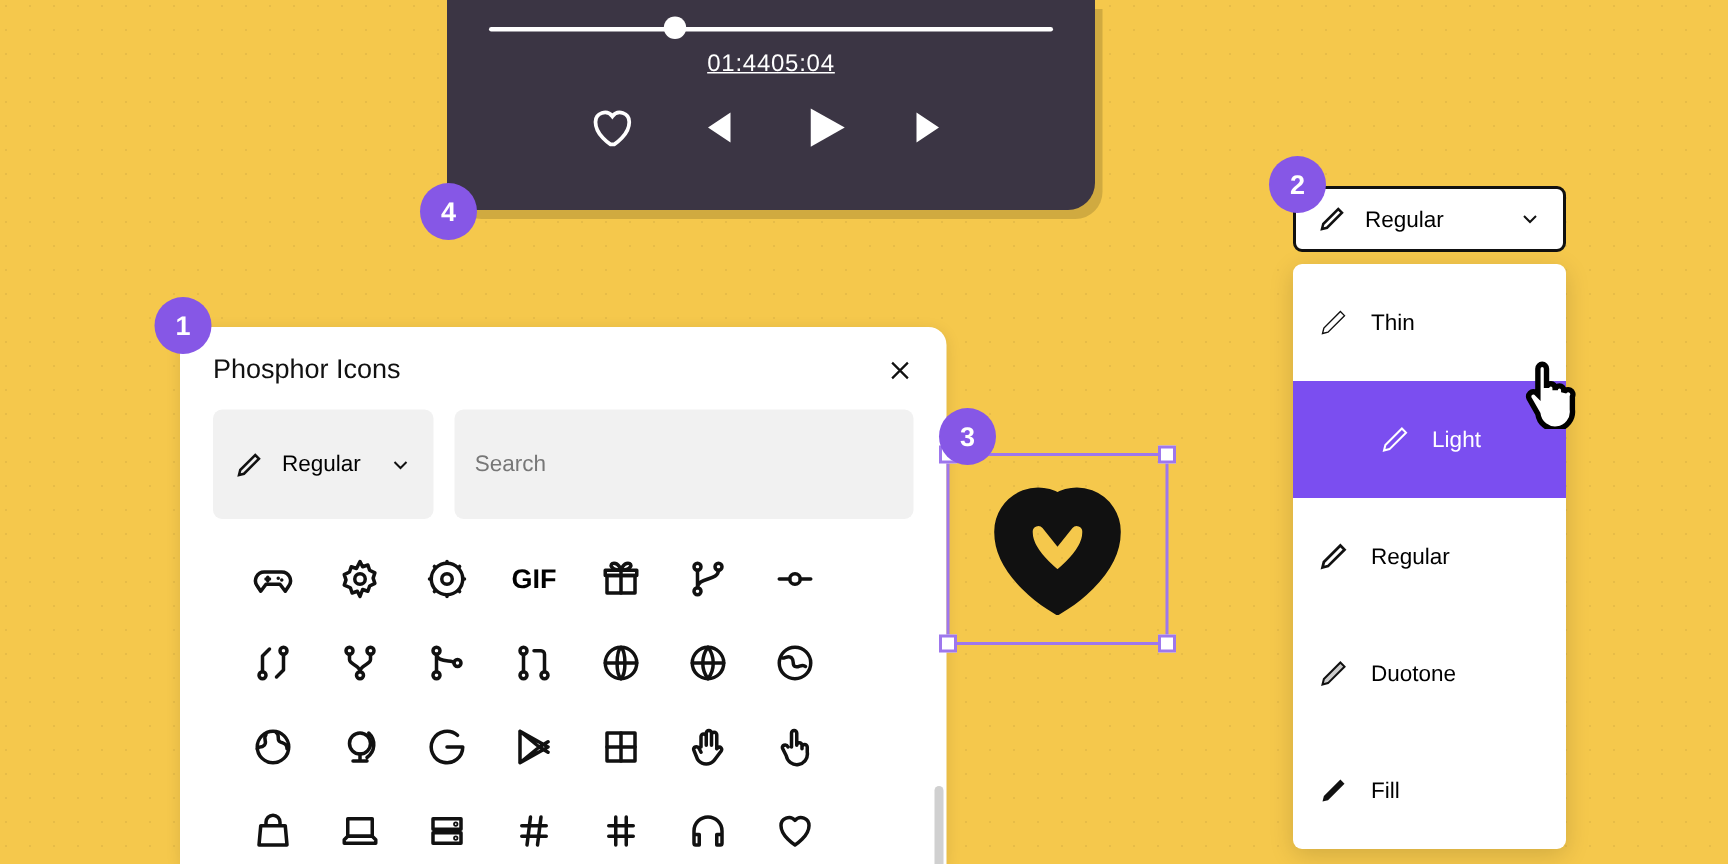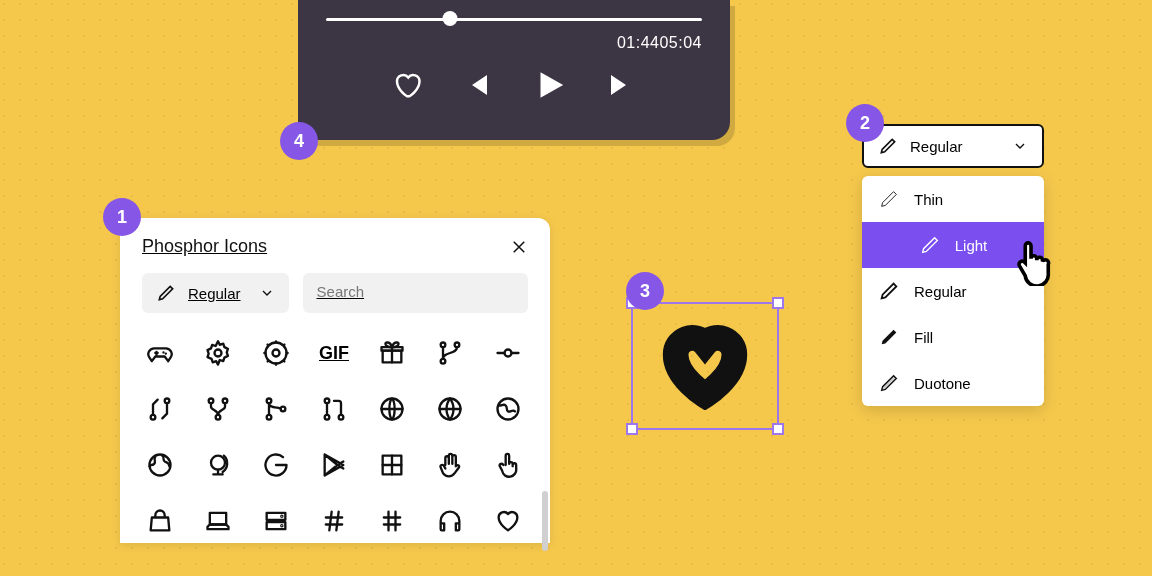--- a/index.html
+++ b/index.html
@@ -41,52 +41,51 @@
   .track { position: relative; height: 18px; margin-top: 2px; }
   .track-line {
     position: absolute; top: 8px; left: 0; right: 0;
     height: 3px; background: #fff; border-radius: 3px;
   }
   .track-knob {
     position: absolute; top: 1px; left: 33%;
     width: 15px; height: 15px; background: #fff; border-radius: 50%;
     transform: translateX(-50%);
   }
-  .time-row { display: flex; justify-content: flex-end; font-size: 16px; margin-top: 6px; letter-spacing: 0.5px;}
+  .time-row { display: flex; justify-content: center; font-size: 16px; margin-top: 6px; letter-spacing: 0.5px; text-decoration: underline;}
   .controls { display: flex; justify-content: center; gap: 40px; margin-top: 16px; align-items: center;}
   .ctrl-icon { width: 30px; height: 30px; fill: #fff; cursor: pointer; }
   .ctrl-big { width: 34px; height: 34px; }
   
   .panel {
     position: absolute;
     left: 120px; top: 218px;
-    width: 430px;
+    width: 511px;
     background: #fff;
     border-radius: 12px 12px 0 0;
     box-shadow: 0 2px 10px rgba(0,0,0,0.1);
     padding-bottom: 0;
-    text-decoration: underline;
   }
   .panel-head { display: flex; justify-content: space-between; align-items: center; padding: 18px 22px 12px; }
   .panel-title { font-size: 18px; color: #111; }
   .close-x { width: 18px; height: 18px; cursor: pointer; }
   .panel-filters { display: flex; gap: 14px; padding: 4px 22px 18px; }
   .weight-select {
     display: flex; align-items: center; gap: 12px;
     background: #f1f1f1; border-radius: 6px;
     padding: 10px 14px; font-size: 15px; cursor: pointer;
   }
   .pencil-sm { width: 20px; height: 20px; stroke: #111; fill: none; stroke-width: 2; }
   .chev { width: 16px; height: 16px; stroke: #111; fill: none; stroke-width: 2; margin-left: 6px; }
   .search-pill {
     flex: 1;
     background: #f1f1f1; border-radius: 6px;
-    padding: 10px 14px; font-size: 15px; color: #777;
-  }
-  .grid-wrap { position: relative; padding: 0 18px 0 18px; }
+    padding: 28px 14px; font-size: 15px; color: #777;
+  }
+  .grid-wrap { position: relative; padding: 0 18px 0 40px; }
   .icon-grid { display: grid; grid-template-columns: repeat(7, 44px); gap: 12px 14px; }
   .icon-cell { width: 44px; height: 44px; display: flex; align-items: center; justify-content: center; cursor: pointer;}
   .icon-cell svg { width: 28px; height: 28px; fill: none; stroke: #111; stroke-width: 2; stroke-linecap: round; stroke-linejoin: round;}
   .scroll-thumb {
     position: absolute; right: 2px; top: 160px;
     width: 6px; height: 60px; background: #d0d0d0; border-radius: 3px;
   }
   .gif-text { font-weight: 700; font-size: 18px; font-family: sans-serif; }
   
   .heart-sel {
@@ -106,21 +105,21 @@
     font-size: 15px; cursor: pointer;
   }
   .sp-head-left { display:flex; align-items:center; gap:12px;}
   .sp-list {
     margin-top: 8px;
     background: #fff; border-radius: 6px;
     box-shadow: 0 4px 16px rgba(0,0,0,0.15);
     overflow: hidden;
   }
   .sp-item {
-    padding: 12px 16px; display: flex; align-items: center; gap: 14px;
+    padding: 28px 16px; display: flex; align-items: center; gap: 14px;
     font-size: 15px; cursor: pointer;
   }
   .sp-item.active { background: #7b4ef0; color: #fff; justify-content: center; }
   .sp-item svg.pencil { width: 22px; height: 22px; }
   .cursor {
     position: absolute; left: 1008px; top: 240px; width: 46px; height: 46px; z-index:25;
   }
   .cursor svg { width: 100%; height: 100%; fill: #fff; stroke: #000; stroke-width: 2.5; }
 </style>
 </head>
@@ -395,29 +394,29 @@
       <span>Light</span>
     </div>
     <div class="sp-item">
       <svg class="pencil" viewBox="0 0 24 24">
           <path d="M4 20l4-1 12-12-3-3L5 16z" fill="none" stroke="#111" stroke-width="2"></path>
         </svg>
       <span>Regular</span>
     </div>
     <div class="sp-item">
       <svg class="pencil" viewBox="0 0 24 24">
-          <path d="M4 20l4-1 12-12-3-3L5 16z" fill="#111"></path>
-        </svg>
-      <span>Fill</span>
+          <path d="M4 20l4-1 12-12-3-3L5 16z" fill="#ccc" stroke="#111" stroke-width="1.5"></path>
+        </svg>
+      <span>Duotone</span>
     </div>
     <div class="sp-item">
       <svg class="pencil" viewBox="0 0 24 24">
-          <path d="M4 20l4-1 12-12-3-3L5 16z" fill="#ccc" stroke="#111" stroke-width="1.5"></path>
-        </svg>
-      <span>Duotone</span>
+          <path d="M4 20l4-1 12-12-3-3L5 16z" fill="#111"></path>
+        </svg>
+      <span>Fill</span>
     </div>
   </div>
 </div>
 <div class="badge" style="left:846px; top:104px">
     <span>2</span>
   </div>
 
 <div class="cursor">
   <svg viewBox="0 0 32 32">
       <path d="M12 4a2 2 0 0 1 4 0v9a2 2 0 0 1 4 0v1a2 2 0 0 1 4 0v1a2 2 0 0 1 4 2v6a8 8 0 0 1-16 2l-4-7c-1-2 1-4 3-3l1 1z"></path>

